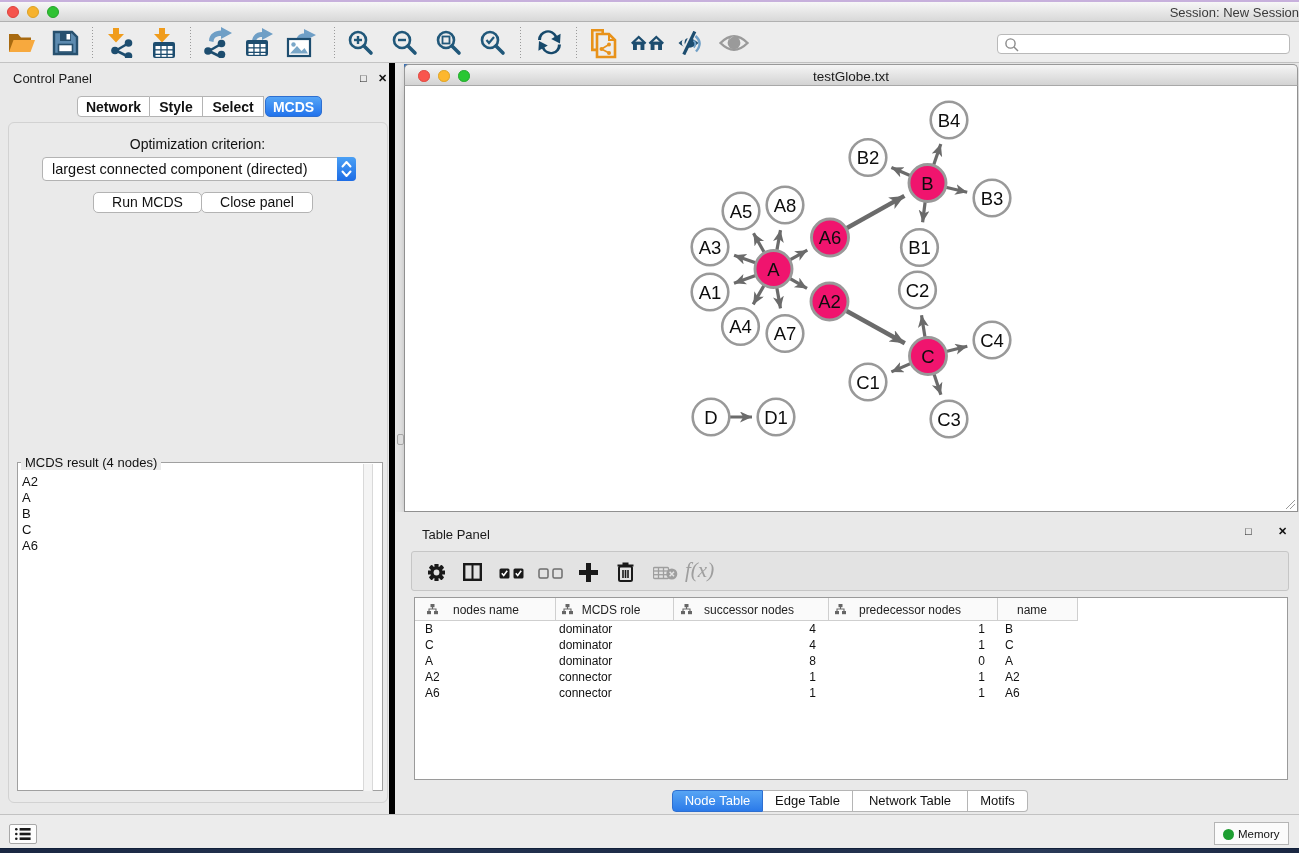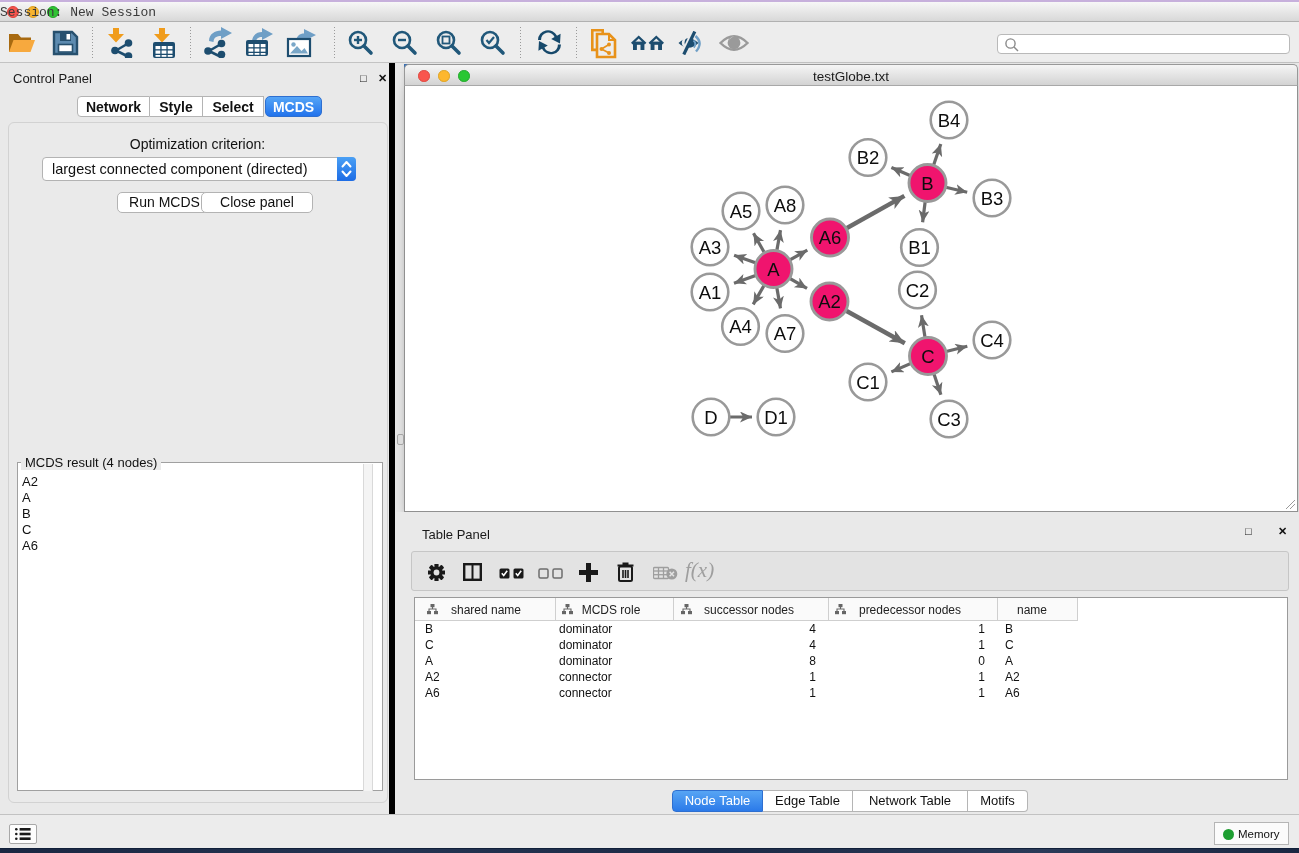--- a/index.html
+++ b/index.html
@@ -1,21 +1,21 @@
 <!DOCTYPE html>
 <html><head><meta charset="utf-8"><style>
 *{margin:0;padding:0;box-sizing:border-box;}
 html,body{width:1299px;height:853px;overflow:hidden;font-family:"Liberation Sans",sans-serif;background:#e9e9e9;}
 .abs{position:absolute;}
 #stage{position:relative;width:1299px;height:853px;transform:translateZ(0);}
 
 #wp-top{left:0;top:0;width:1299px;height:2px;background:#c7b0dc;}
 
 #titlebar{left:0;top:2px;width:1299px;height:20px;background:linear-gradient(#f7f7f7,#d8d8d8);border-bottom:1px solid #b1b1b1;}
-#titlebar .title{position:absolute;left:0;right:0;top:3px;text-align:left;font-size:13px;color:#3a3a3a;font-family:Liberation Mono, monospace;}
+#titlebar .title{position:absolute;left:0;right:0;top:3px;text-align:right;font-size:13px;color:#3a3a3a;}
 .tl{position:absolute;top:4px;width:12px;height:12px;border-radius:50%;}
 
 #toolbar{left:0;top:22px;width:1299px;height:41px;background:#ededed;border-bottom:1px solid #c3c3c3;}
 .vsep{position:absolute;top:5px;height:32px;width:1px;background-image:repeating-linear-gradient(#9a9a9a 0 1px,transparent 1px 3px);}
 .ticon{position:absolute;top:0;height:41px;display:flex;align-items:center;justify-content:center;}
 #searchbox{left:997px;top:11.5px;width:293px;height:20.5px;background:#fff;border:1px solid #b9b9b9;border-radius:4px;}
 
 #cpanel{left:0;top:63px;width:395px;height:752px;background:#e9e9e9;border-right:6px solid #000000;}
 #cpanel .hdr{position:absolute;left:13px;top:8px;font-size:13px;color:#1a1a1a;}
 .winbtns{position:absolute;top:9px;font-size:11px;color:#111;}
@@ -256,21 +256,21 @@
   <div id="dropdown">
         <span class="txt">largest connected component (directed)</span>
     <div id="dd-step">
           <svg width="19" height="24" viewBox="0 0 19 24">
       <path d="M5.5,9.5 L9.5,5 L13.5,9.5" fill="none" stroke="#fff" stroke-width="2" stroke-linecap="round" stroke-linejoin="round"></path>
       <path d="M5.5,14.5 L9.5,19 L13.5,14.5" fill="none" stroke="#fff" stroke-width="2" stroke-linecap="round" stroke-linejoin="round"></path>
           </svg>
         </div>
   </div>
   <div id="optlabel">Optimization criterion:</div>
-  <div class="btn" style="left:93px;width:95px;margin-left:24px;">Run MCDS</div>
+  <div class="btn" style="left:93px;width:109px;">Run MCDS</div>
   <div class="btn" style="left:201px;width:112px;">Close panel</div>
   <div id="resultbox">
     <div class="legend">MCDS result (4 nodes)</div>
     <div class="sbar"></div>
     <div class="items">A2<br>A<br>B<br>C<br>A6</div>
   </div>
 </div>
 <div class="abs" id="netwin">
       <svg style="position:absolute;left:0px;top:0px;" width="6" height="6" viewBox="0 0 6 6">
         <path d="M0,0 L6,0 L0,6 z" fill="#3a6fb0"></path>
@@ -417,21 +417,21 @@
   <div id="ttable">
     <div class="thead" style="width:662px;">
       <svg class="abs" style="left:12px;top:6px;" width="11" height="11" viewBox="0 0 11 11">
             <g fill="#666">
               <rect x="3.5" y="0" width="4" height="3.2"></rect>
               <rect x="0" y="7" width="4" height="3.2"></rect>
               <rect x="7" y="7" width="4" height="3.2"></rect>
             </g>
             <path d="M5.5,3 V5 M2,7 V5 H9 V7" fill="none" stroke="#666" stroke-width="1.1"></path>
           </svg>
-      <div class="hcell" style="left:16px;width:110px;">shared name</div>
+      <div class="hcell" style="left:16px;width:110px;">nodes name</div>
       <svg class="abs" style="left:147px;top:6px;" width="11" height="11" viewBox="0 0 11 11">
             <g fill="#666">
               <rect x="3.5" y="0" width="4" height="3.2"></rect>
               <rect x="0" y="7" width="4" height="3.2"></rect>
               <rect x="7" y="7" width="4" height="3.2"></rect>
             </g>
             <path d="M5.5,3 V5 M2,7 V5 H9 V7" fill="none" stroke="#666" stroke-width="1.1"></path>
           </svg>
       <div class="hcell" style="left:150px;width:92px;">MCDS role</div>
       <svg class="abs" style="left:266px;top:6px;" width="11" height="11" viewBox="0 0 11 11">

